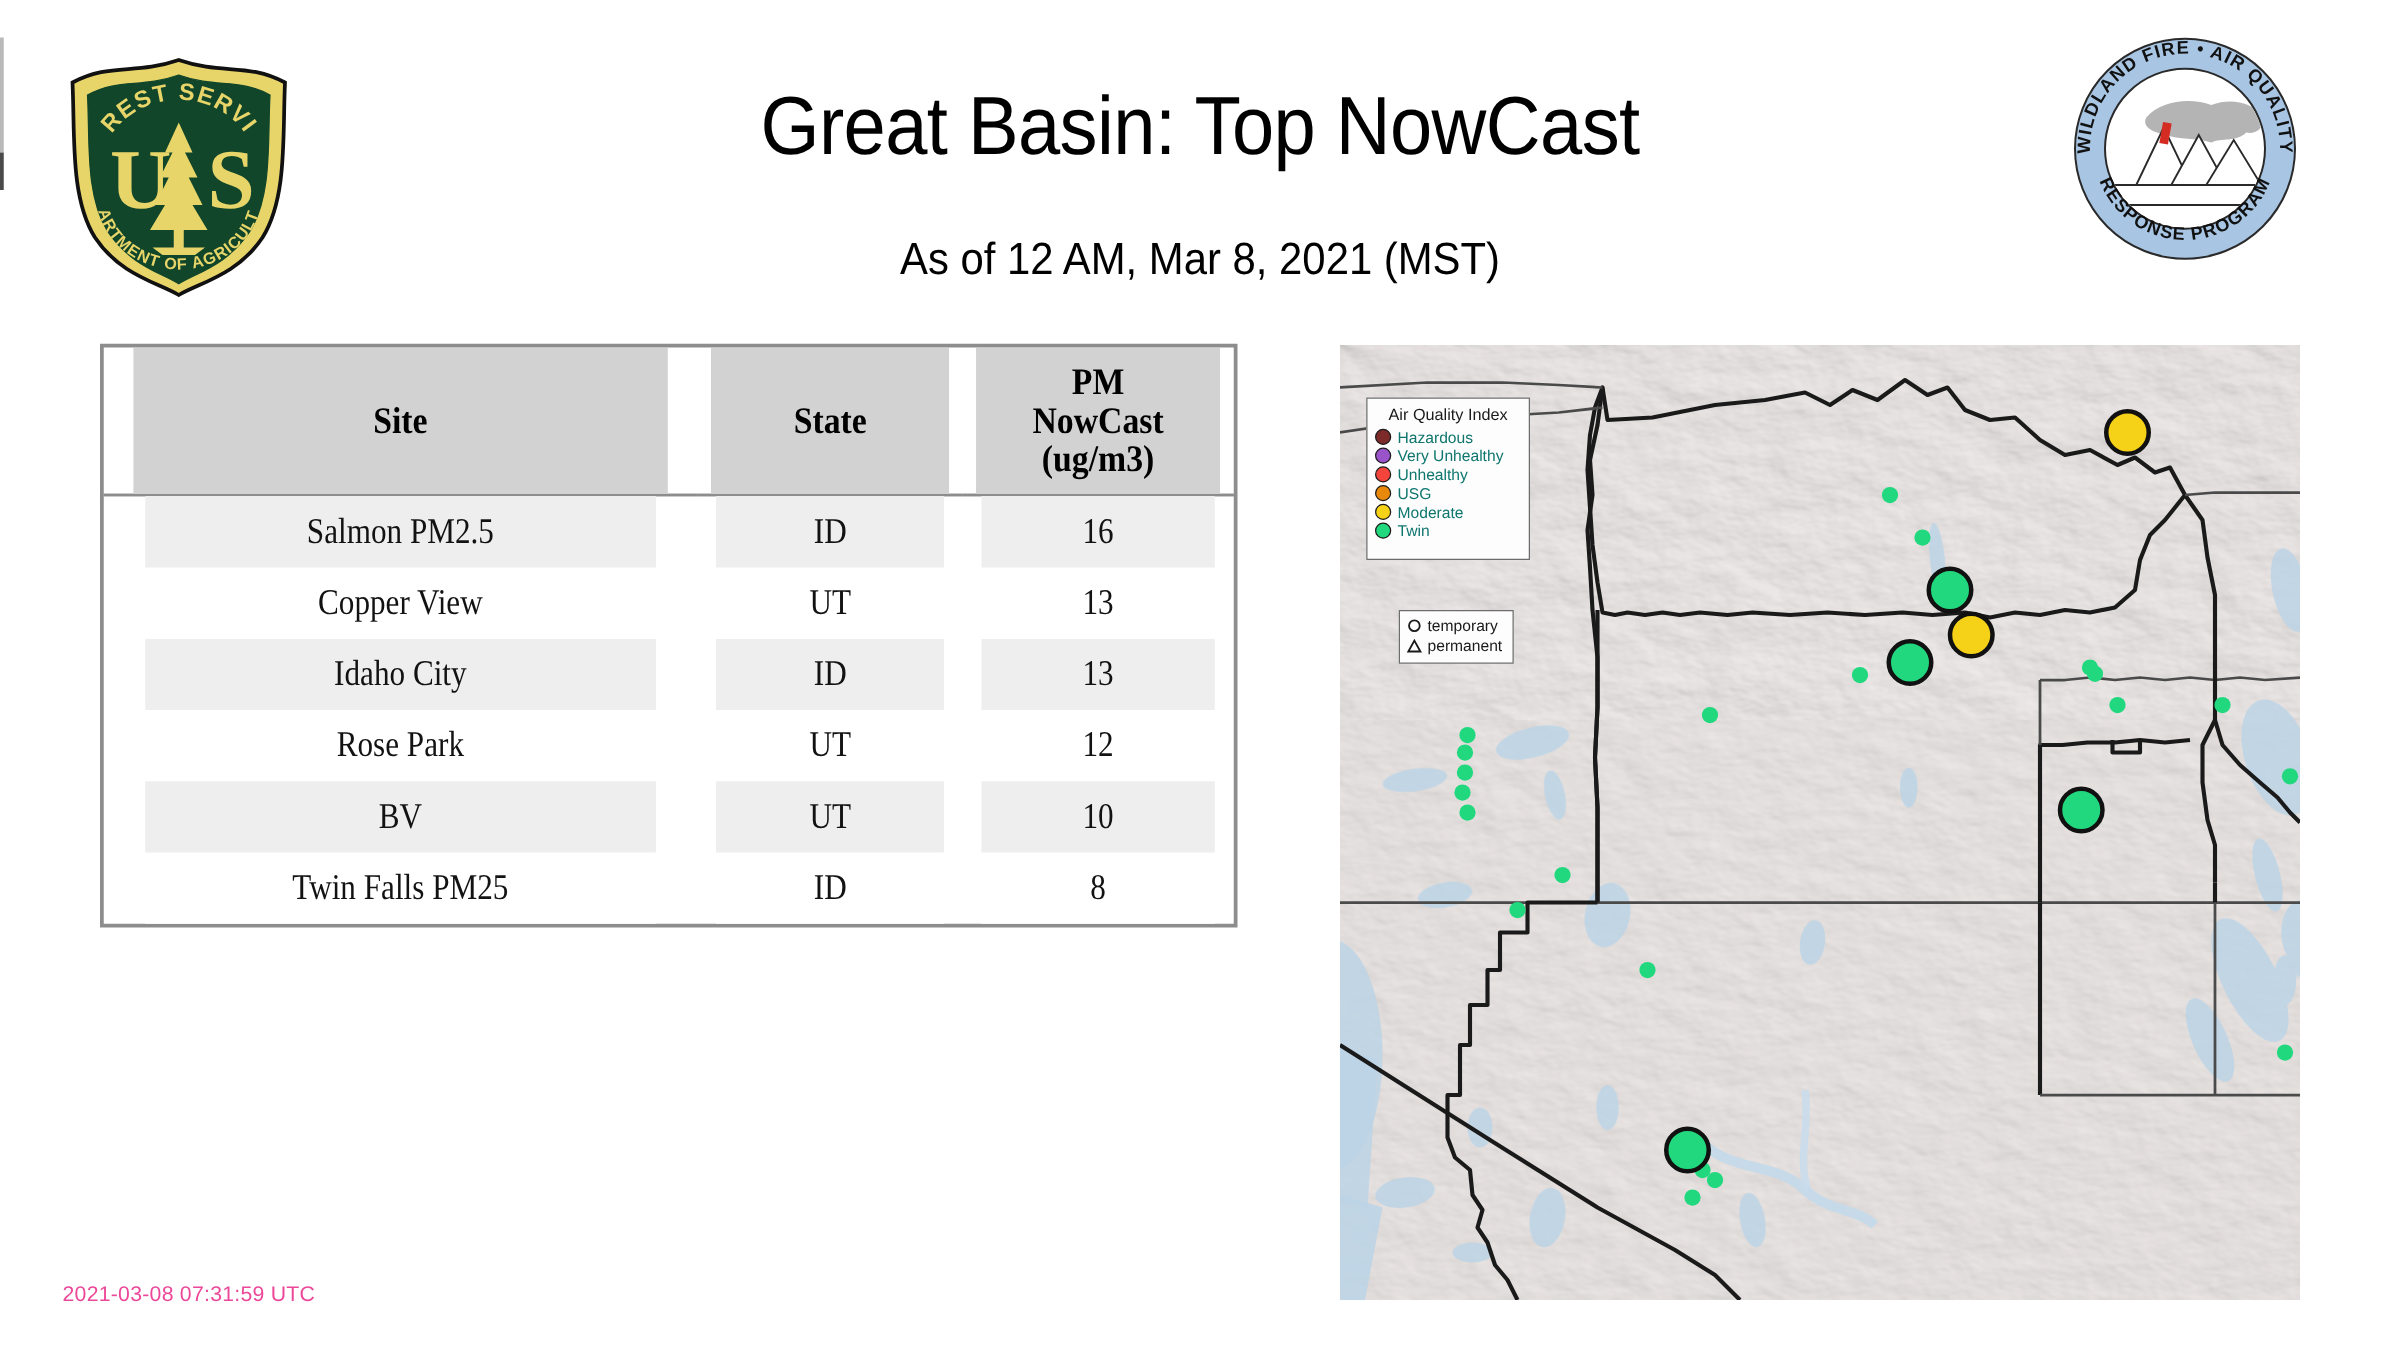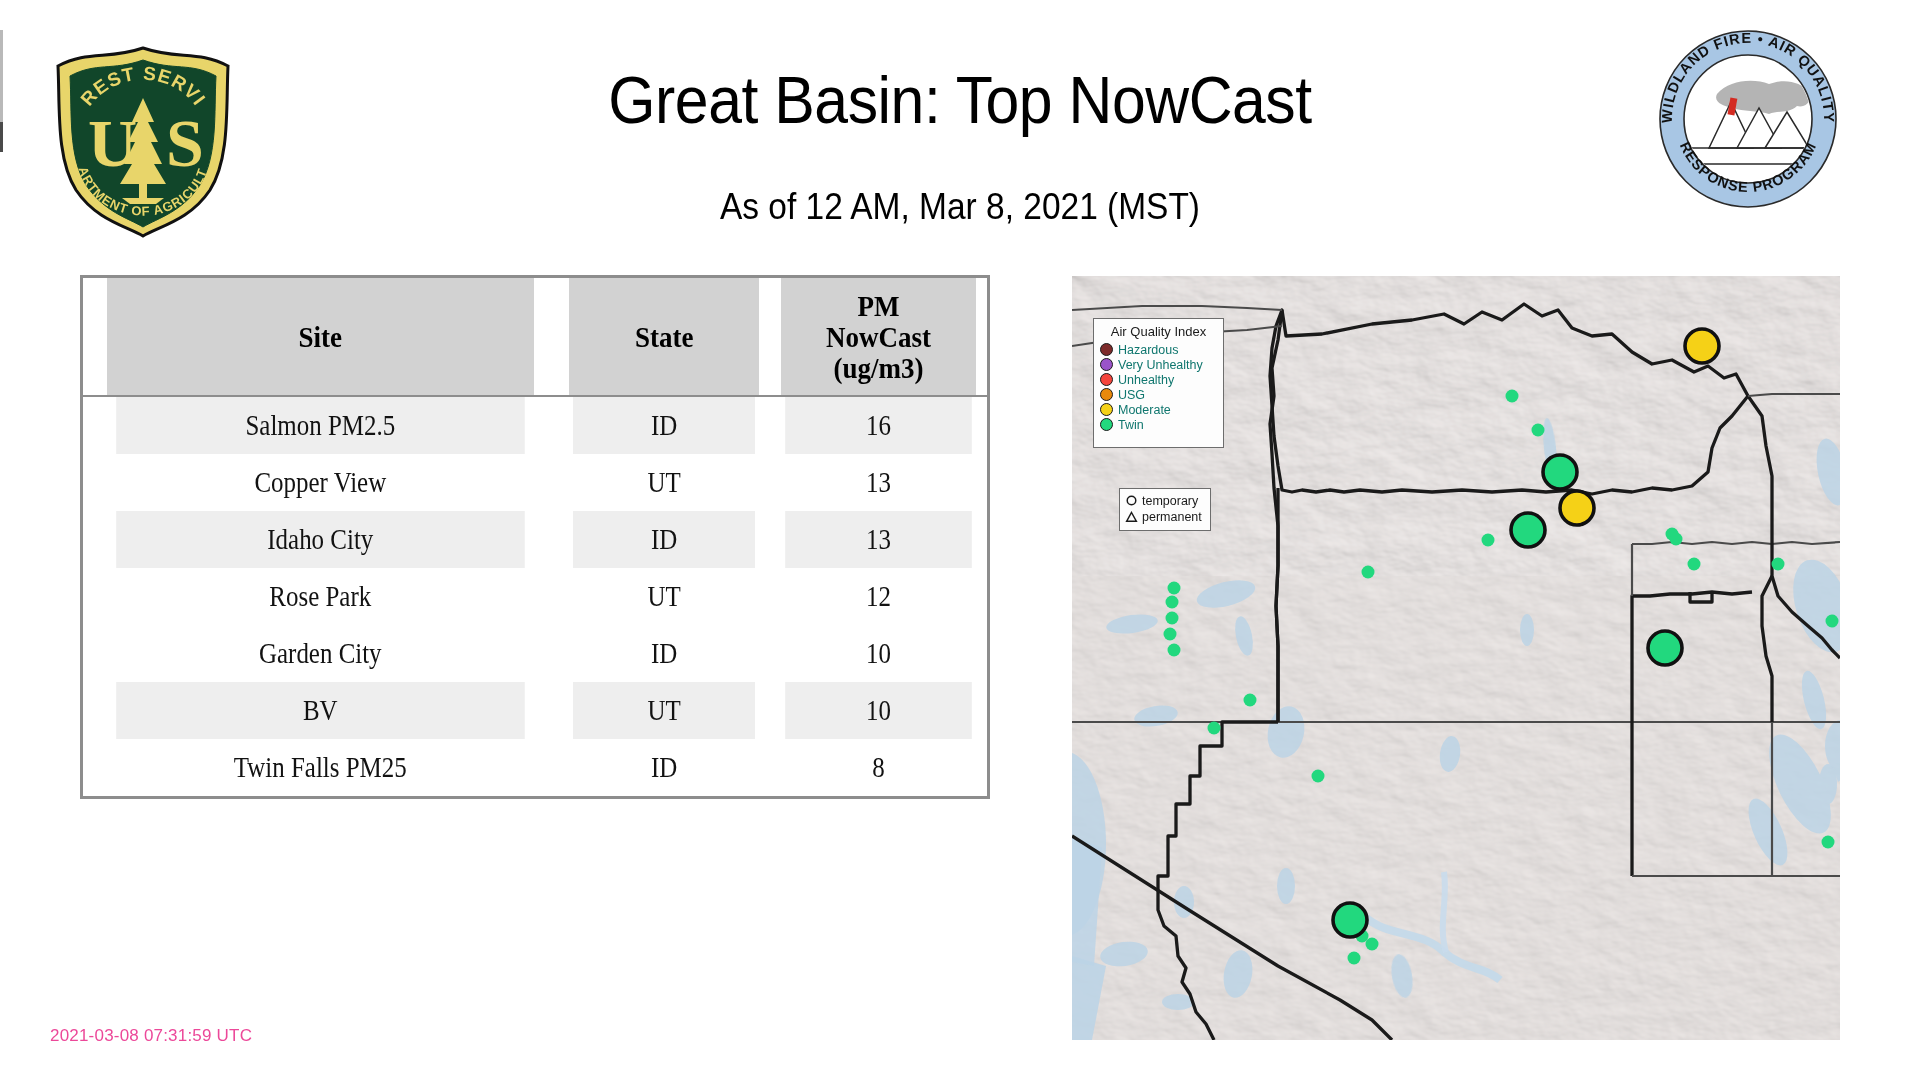--- a/index.html
+++ b/index.html
@@ -209,25 +209,20 @@
         </tr>
         <tr class="odd">
           <td>Idaho City</td>
           <td>ID</td>
           <td>13</td>
         </tr>
         <tr class="even">
           <td>Rose Park</td>
           <td>UT</td>
           <td>12</td>
-        </tr>
-        <tr class="even">
-          <td>Garden City</td>
-          <td>ID</td>
-          <td>10</td>
         </tr>
         <tr class="odd">
           <td>BV</td>
           <td>UT</td>
           <td>10</td>
         </tr>
         <tr class="even">
           <td>Twin Falls PM25</td>
           <td>ID</td>
           <td>8</td>

